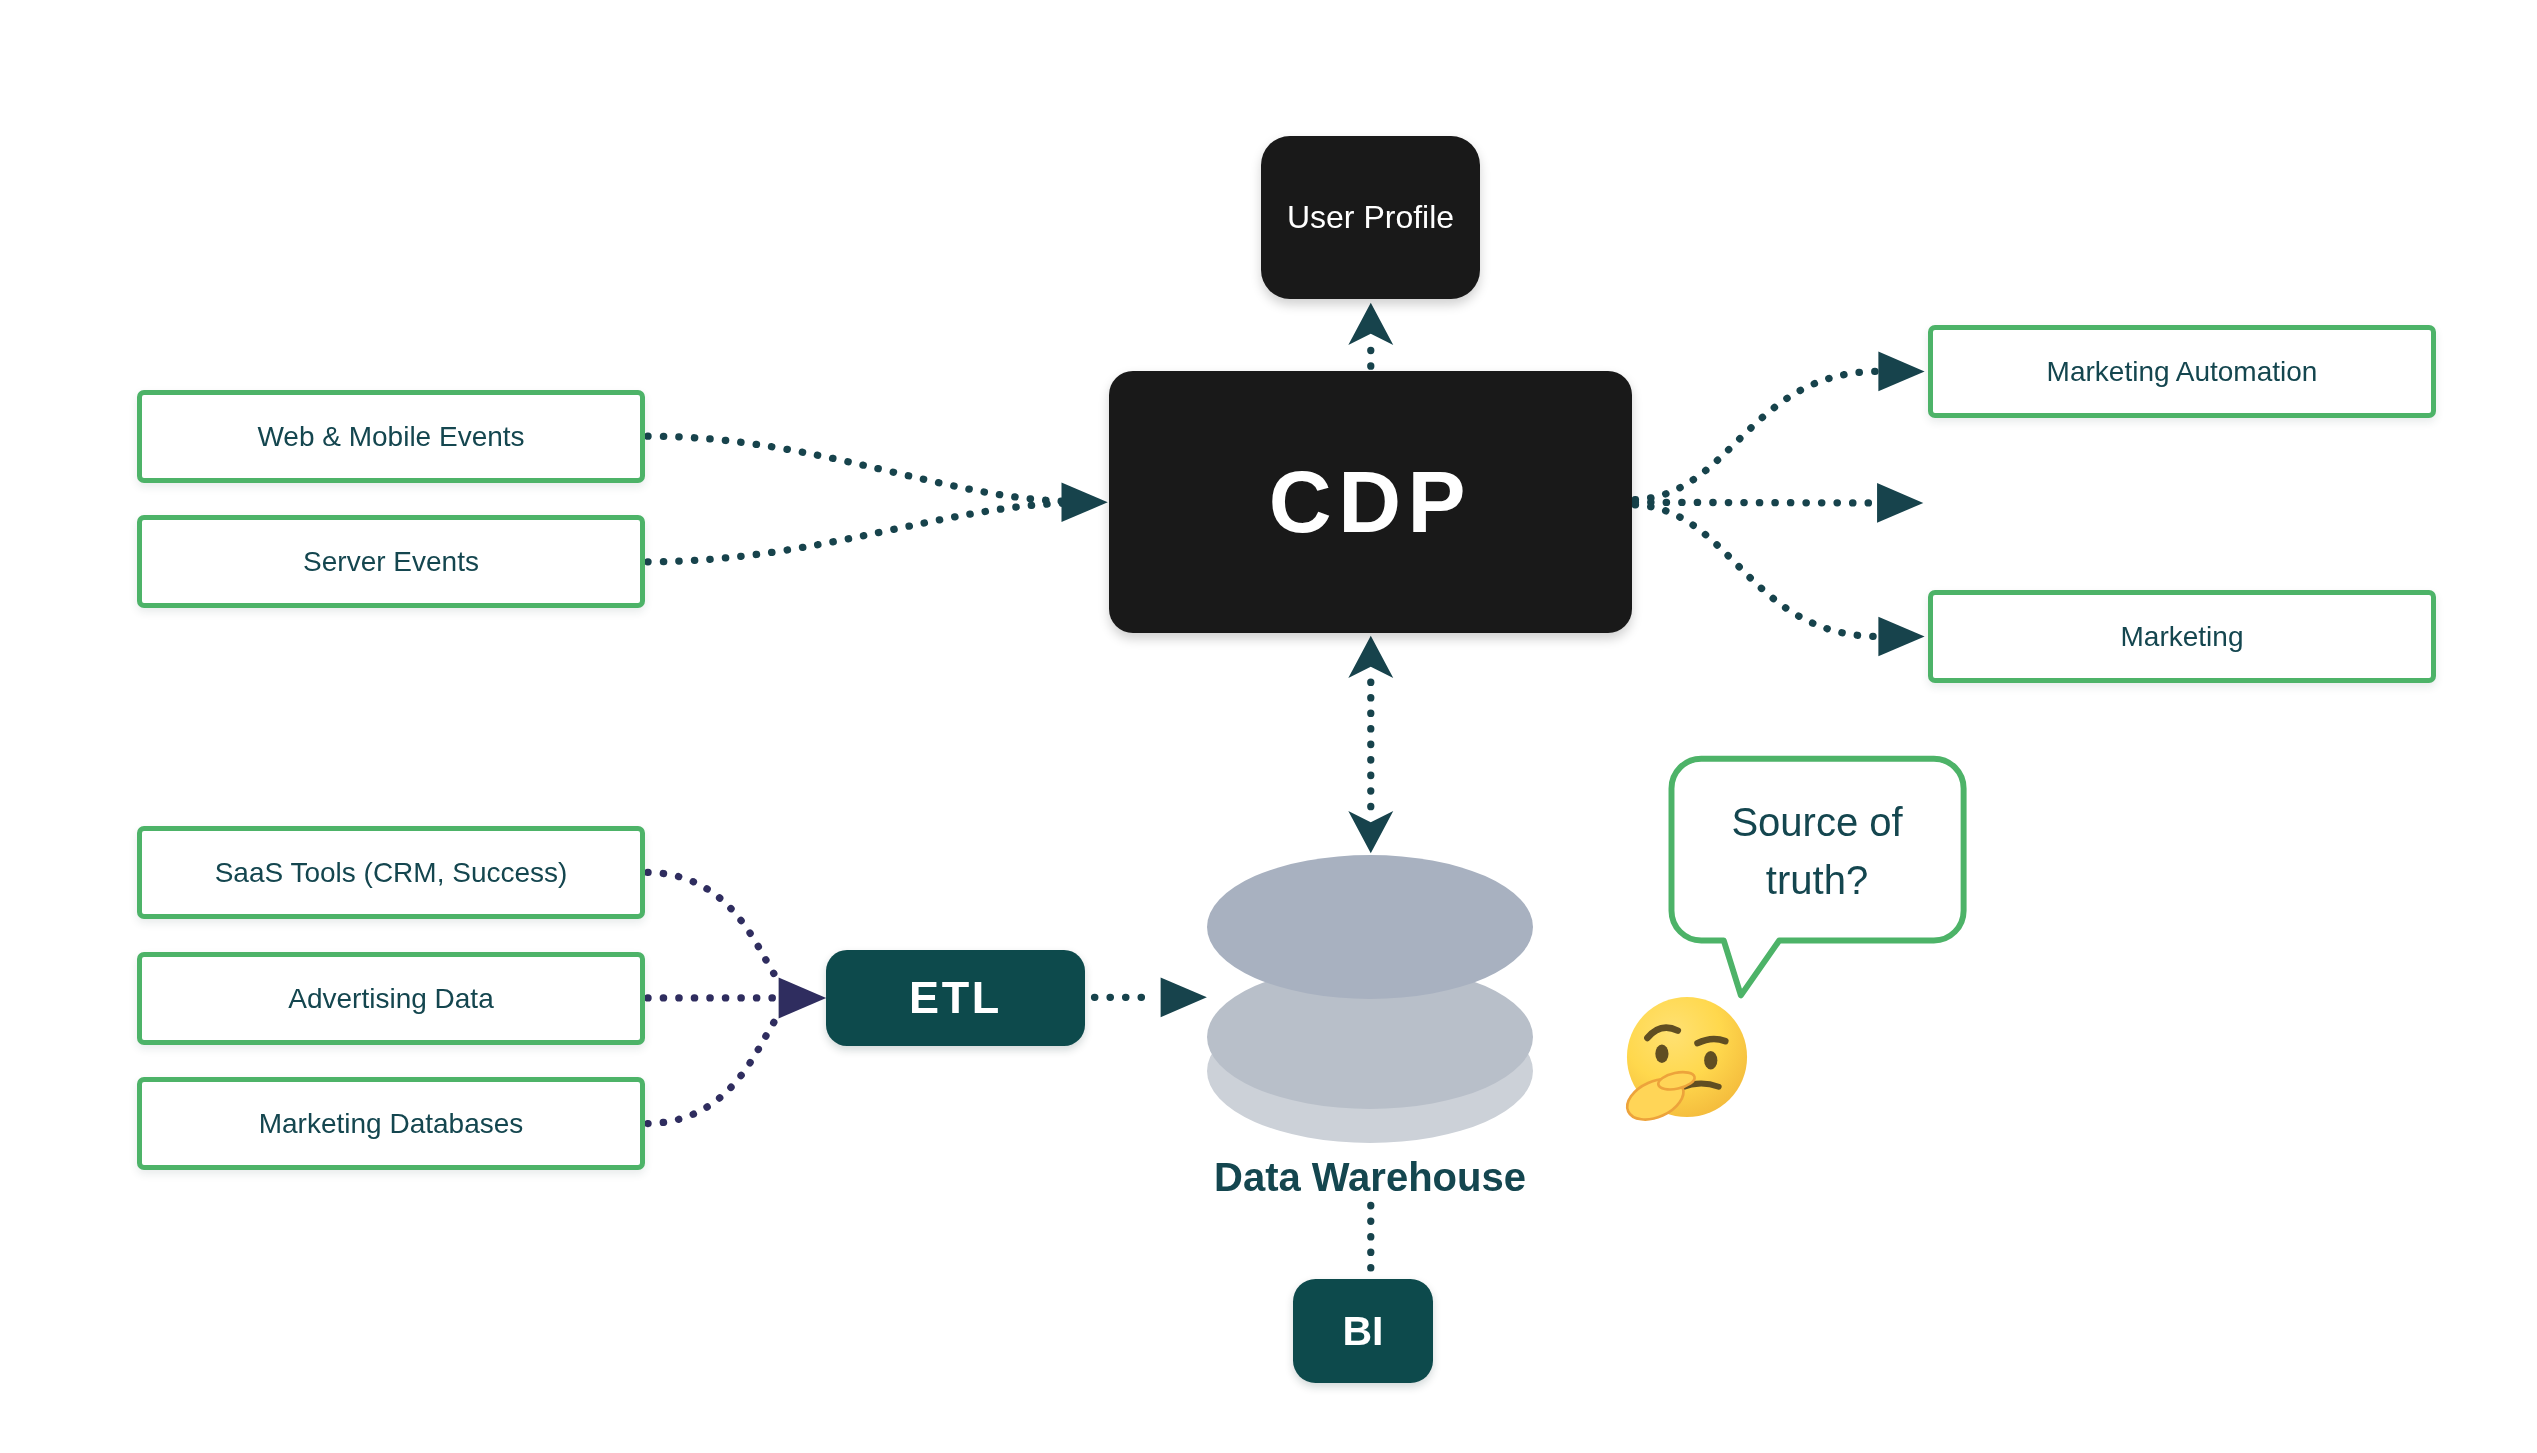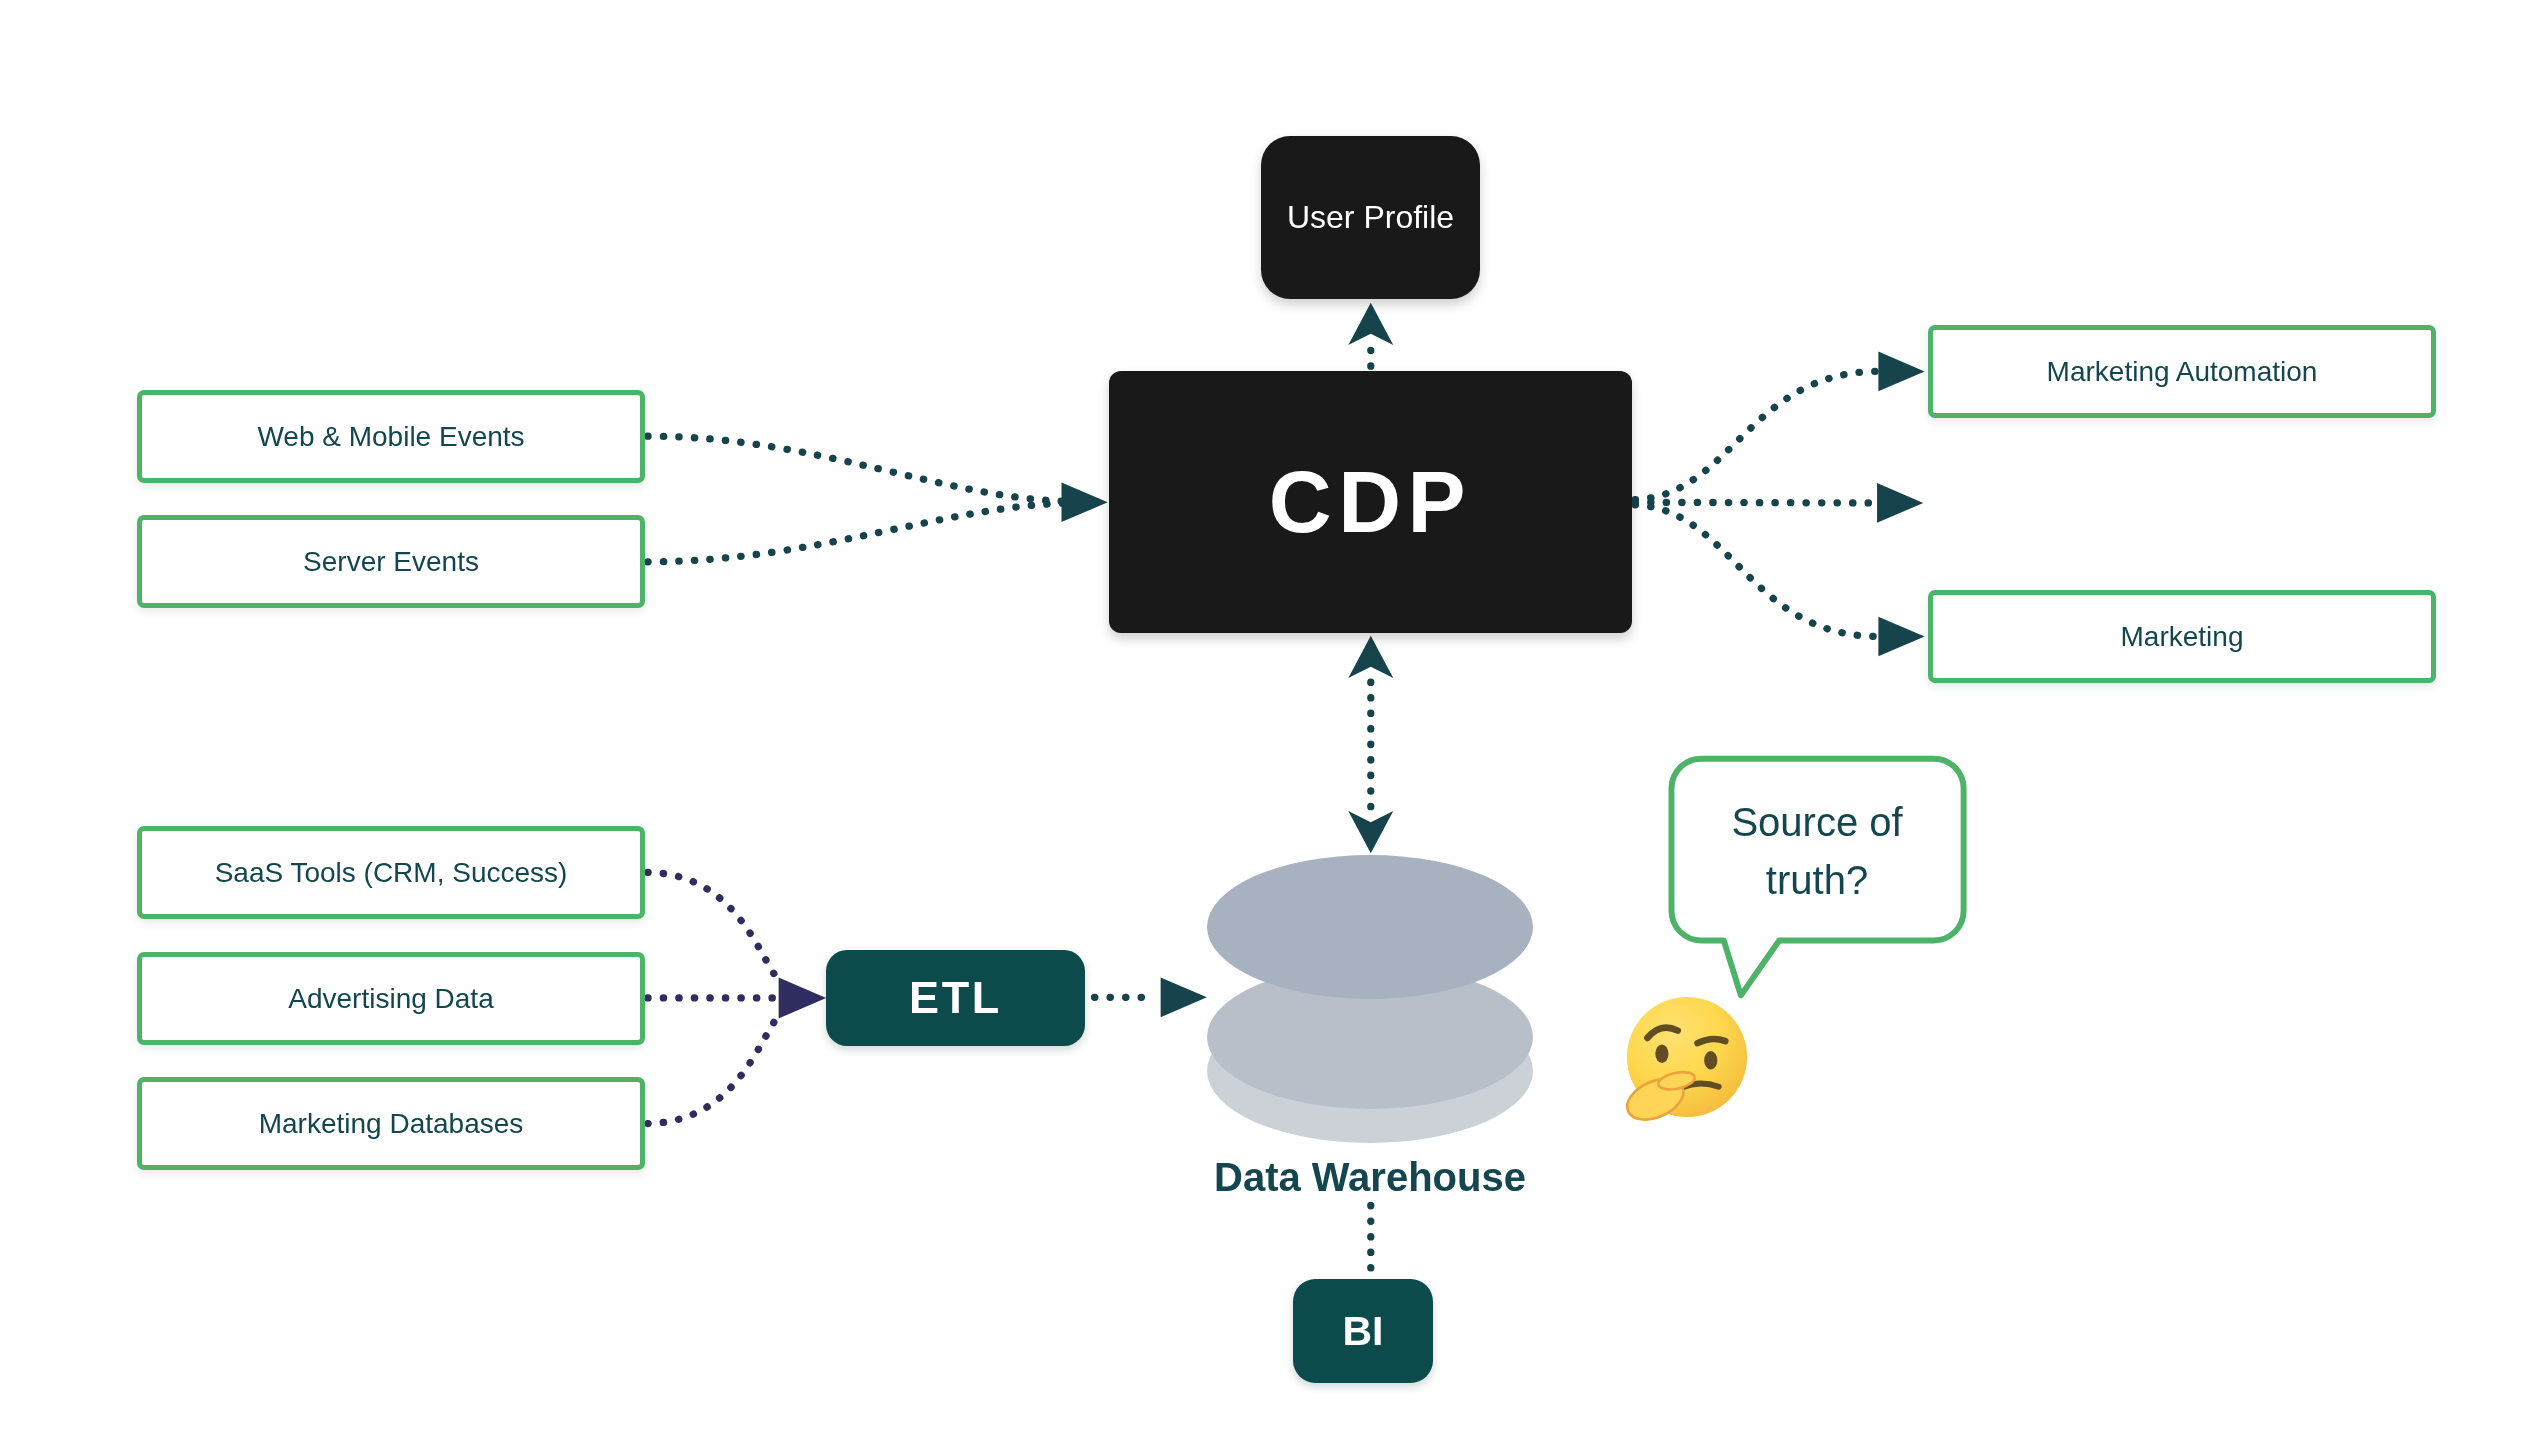--- a/index.html
+++ b/index.html
@@ -32,21 +32,21 @@
     color:#ffffff;
     box-shadow:0 5.3px 10.6px rgba(0,0,0,0.18);
   }
   .teal-box{
     background:var(--teal-node);
     color:#ffffff;
     font-weight:bold;
     box-shadow:0 4px 8px rgba(0,40,40,0.18);
   }
   #node-user-profile{left:1261px;top:136px;width:219px;height:163px;border-radius:29px;font-size:32px;line-height:1.35;}
-  #node-cdp{left:1109px;top:371px;width:523px;height:262px;border-radius:12px;font-size:87px;font-weight:bold;letter-spacing:6.6px;}
+  #node-cdp{left:1109px;top:371px;width:523px;height:262px;border-radius:24px;font-size:87px;font-weight:bold;letter-spacing:6.6px;}
   #node-web-mobile{left:137px;top:390px;}
   #node-server{left:137px;top:515px;}
   #node-marketing{left:1928px;top:325px;}
   #node-adv-platforms{left:1928px;top:457px;}
   #node-analytics{left:1928px;top:590px;}
   #node-saas{left:137px;top:826px;}
   #node-adv-data{left:137px;top:952px;}
   #node-internal-db{left:137px;top:1077px;}
   #node-etl{left:826px;top:950px;width:259px;height:96px;border-radius:21px;font-size:45px;letter-spacing:2.6px;}
   #node-bi{left:1293px;top:1279px;width:140px;height:104px;border-radius:22.5px;font-size:41px;}

